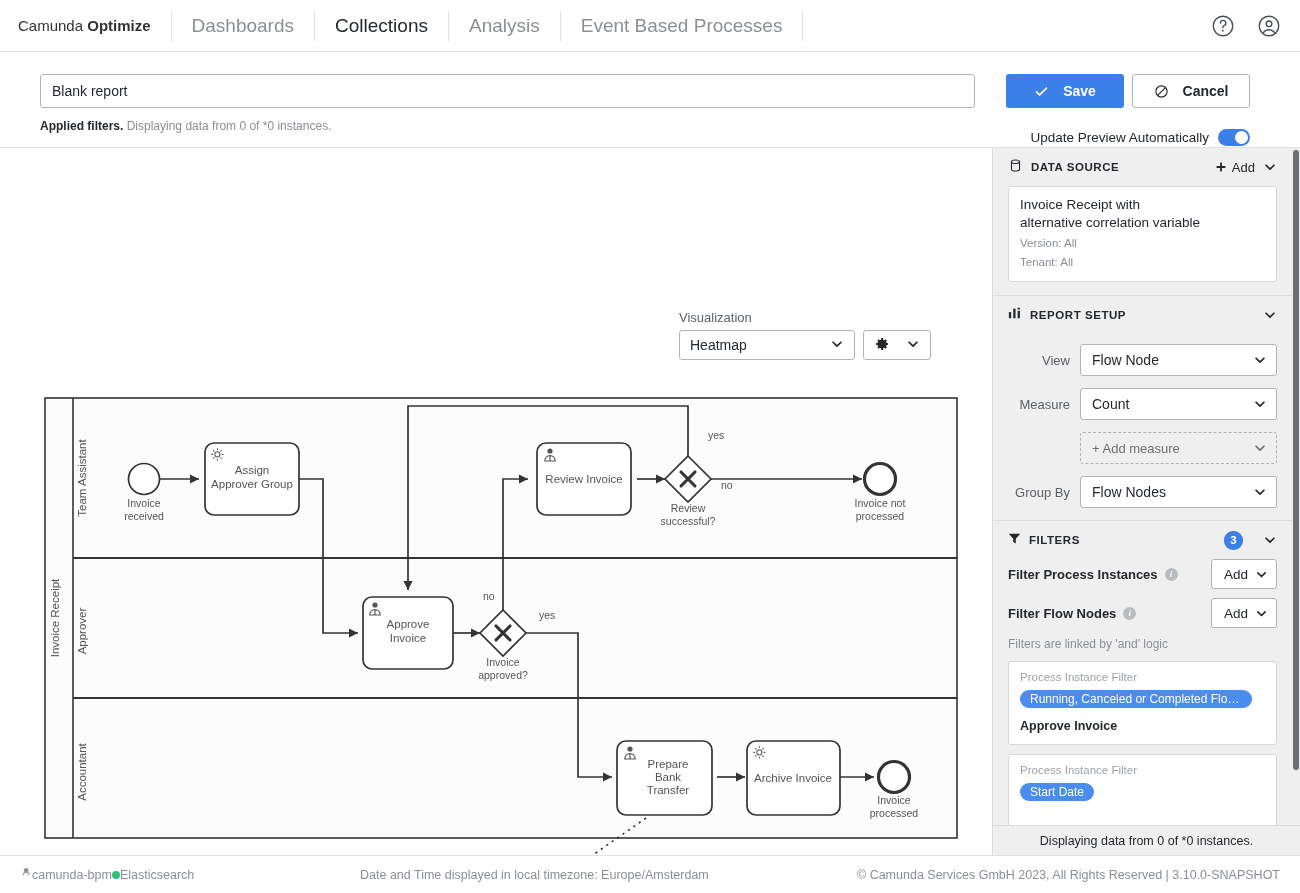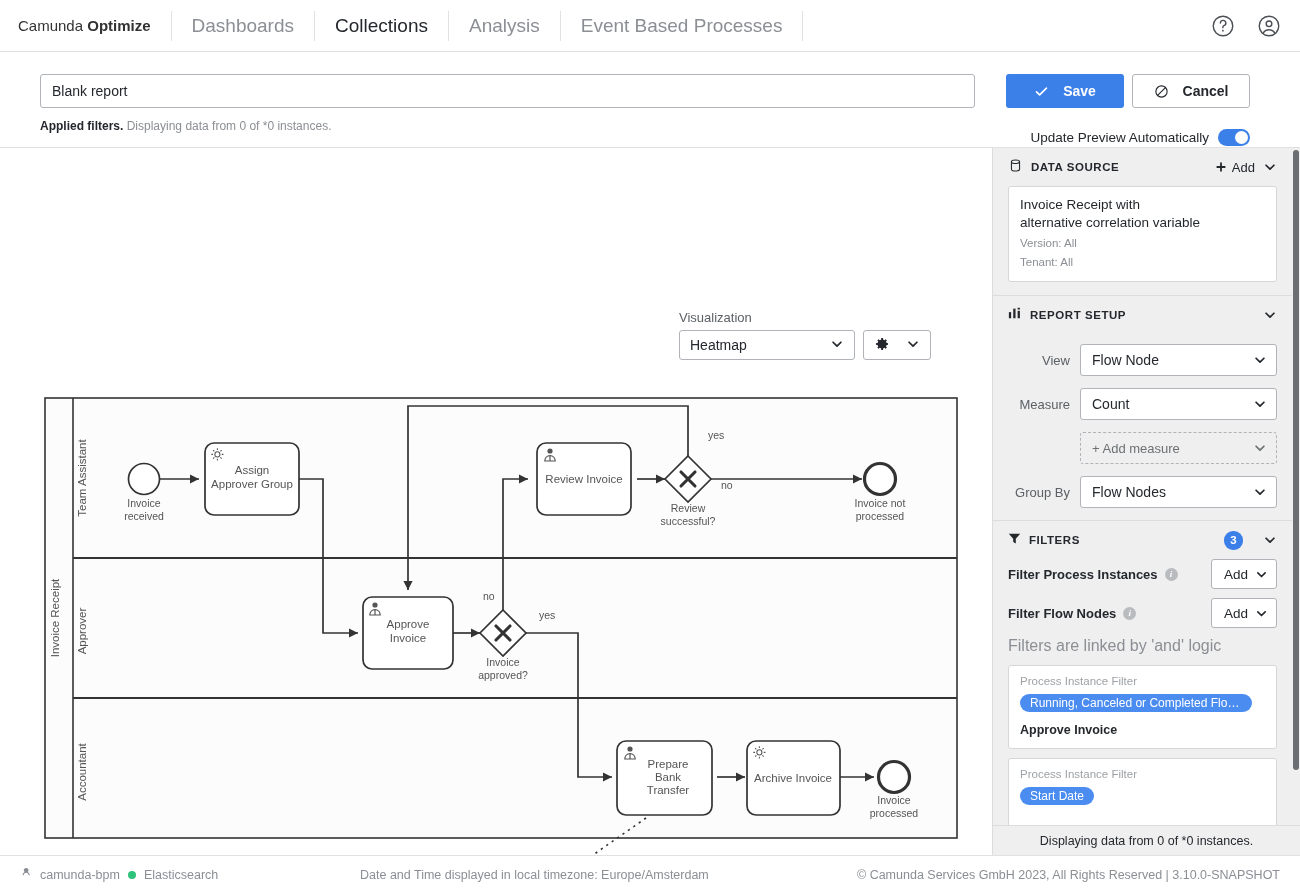--- a/index.html
+++ b/index.html
@@ -124,21 +124,21 @@
   .info-i {
     width:13px; height:13px; border-radius:50%; background:#b9bcbf; color:#fff;
     font-size:9px; font-weight:700; display:flex; align-items:center; justify-content:center;
     margin-left:7px; cursor:pointer; font-style:italic; font-family:"Liberation Serif", serif;
   }
   .addbtn {
     margin-left:auto; width:66px; height:30px; border:1px solid #b0b4b9; border-radius:3px;
     background:#fff; display:flex; align-items:center; justify-content:space-between;
     padding:0 8px 0 12px; font-size:13.5px; color:#24282d; cursor:pointer;
   }
-  .and-logic { font-size:16px; color:#8b8f94; margin:4px 0 10px; }
+  .and-logic { font-size:12px; color:#8b8f94; margin:4px 0 10px; }
   .filter-card {
     background:#fff; border:1px solid #d6d7d9; border-radius:3px; padding:9px 11px 11px;
     margin-bottom:9px;
   }
   .fc-kind { font-size:11.5px; color:#9ea2a6; margin-bottom:7px; }
   .pill {
     display:inline-block; background:#4a8cf0; color:#fff; font-size:12px; border-radius:10px;
     padding:2px 10px; max-width:232px; overflow:hidden; text-overflow:ellipsis; white-space:nowrap;
   }
   .fc-val { font-size:12.5px; font-weight:700; color:#24282d; margin-top:7px; }
@@ -147,21 +147,21 @@
     position:absolute; left:0; right:0; bottom:0; height:30px; background:#efefef;
     border-top:1px solid #dcdcdc; display:flex; align-items:center; justify-content:center;
     font-size:12.5px; color:#24282d;
   }
 
   
   .footer {
     flex:0 0 38px; height:38px; border-top:1px solid #e0e1e2; background:#fff;
     display:flex; align-items:center; padding:0 20px; font-size:12.5px; color:#8b8f94;
   }
-  .f-left { display:flex; align-items:center; gap:8px; width:340px;text-align:center; }
+  .f-left { display:flex; align-items:center; width:340px;text-align:center; }
   .dot { width:8px; height:8px; border-radius:50%; background:#2fc27a; display:inline-block; }
   .f-mid { flex:1 1 auto; }
   .f-right { white-space:nowrap; }
 
   
   .bpmn-txt { font-family:"Liberation Sans", sans-serif; }
 </style>
 </head>
 <body>
 

